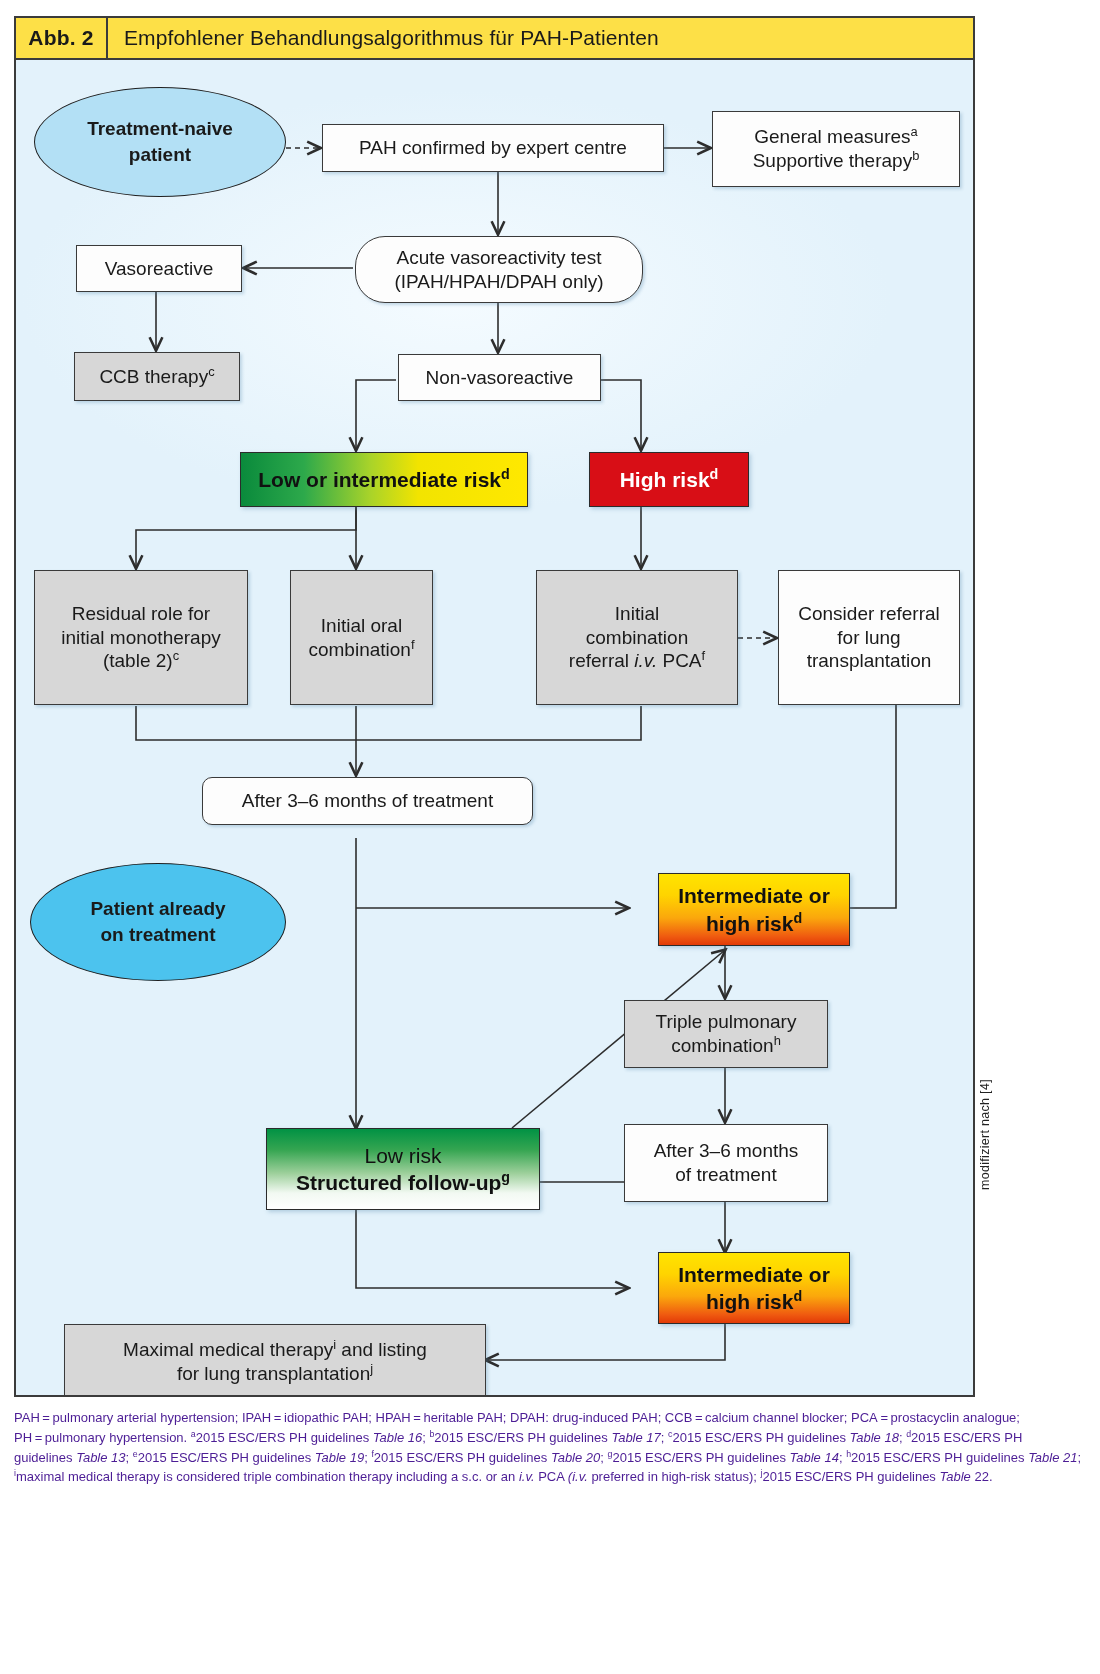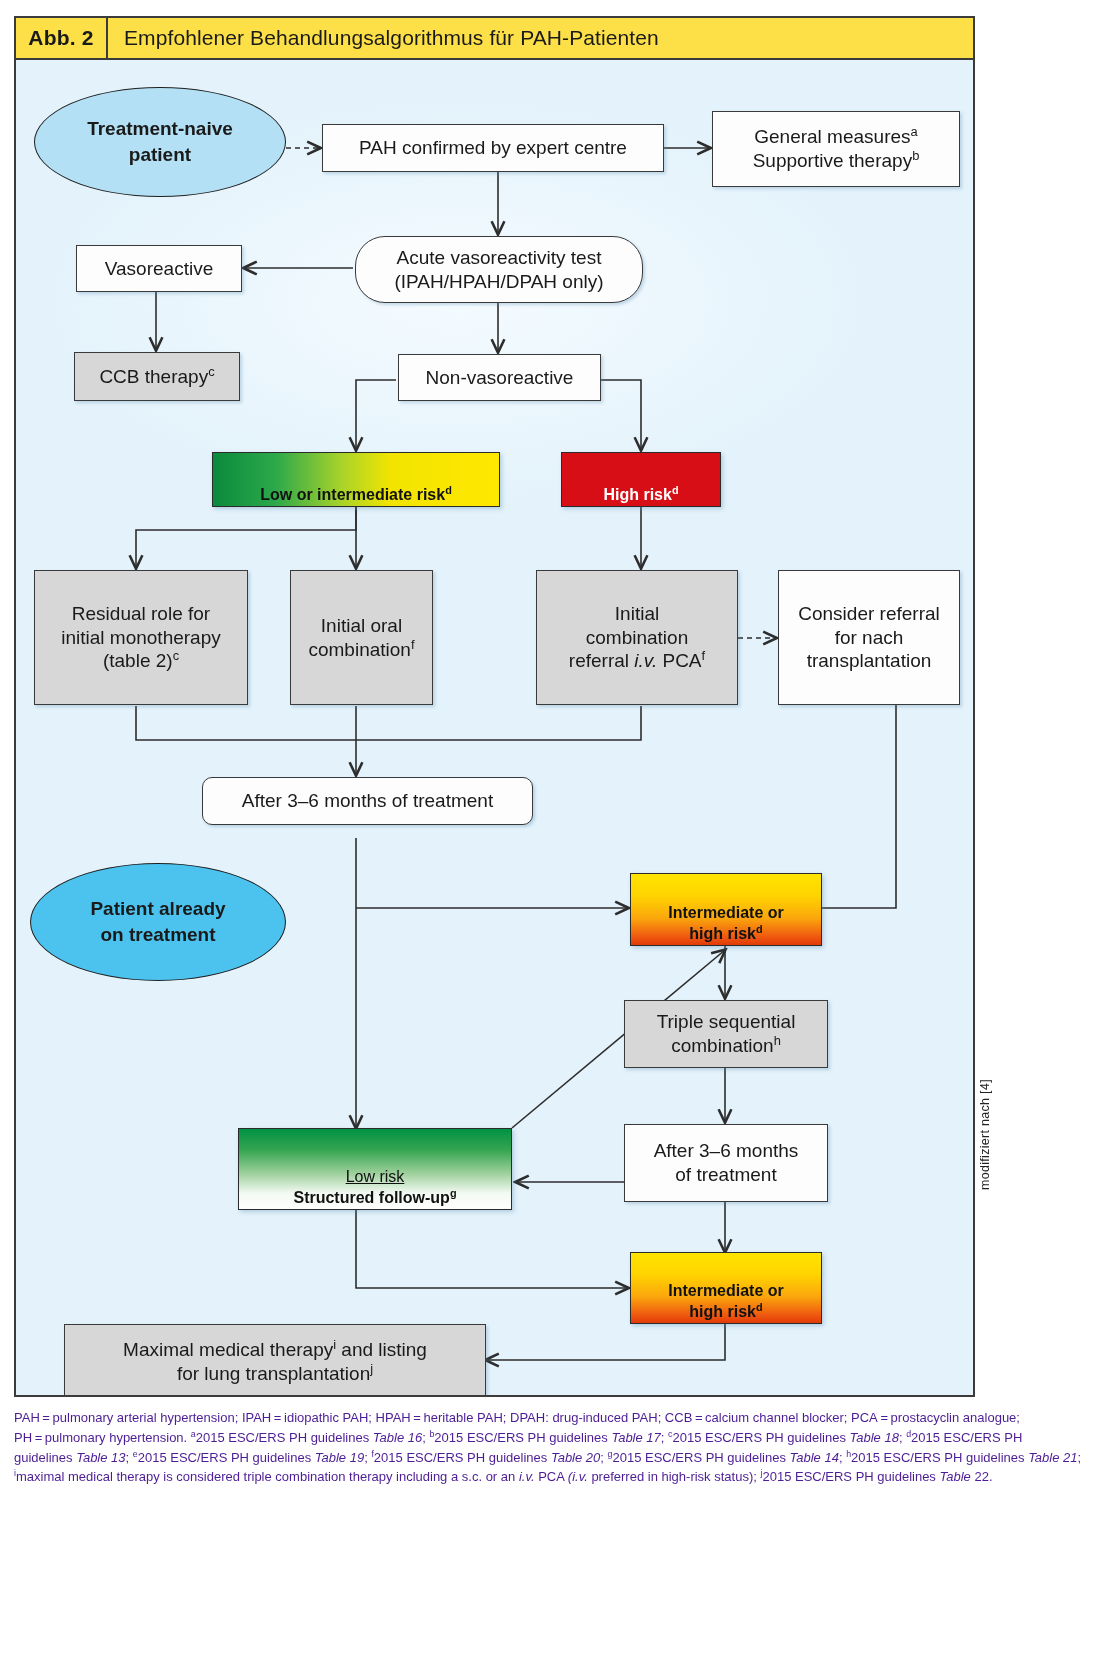--- a/index.html
+++ b/index.html
@@ -60,29 +60,30 @@
     position:absolute;box-sizing:border-box;
     border:1.8px solid #1f1f1f;border-radius:50%;
     display:flex;align-items:center;justify-content:center;text-align:center;
     font-weight:bold;font-size:19px;line-height:1.35;
   }
   .ell-light{background:#b3e0f5;}
   .ell-strong{background:#4cc3ee;}
 
   .risk{
     position:absolute;box-sizing:border-box;border:1.6px solid #2b2b2b;
-    display:flex;align-items:flex-end;justify-content:center;text-align:center;
-    font-weight:bold;line-height:1.3;font-size:16px;
+    display:flex;align-items:center;justify-content:center;text-align:center;
+    font-weight:bold;line-height:1.3;font-size:21px;
     box-shadow:2px 2px 4px rgba(90,140,175,.35);
+    margin-left:28px;
   }
   .grad-low-int{background:linear-gradient(90deg,#0a8a3c 0%, #2da94b 22%, #a8d32a 45%, #f2e400 62%, #ffe800 100%);color:#111;}
   .grad-high{background:#d80e16;color:#ffffff;}
   .grad-int-high{background:linear-gradient(180deg,#ffe400 0%, #ffd400 30%, #fba70c 62%, #ef5a10 88%, #e23a07 100%);color:#111;}
   .grad-lowrisk{background:linear-gradient(180deg,#019244 0%, #35a551 26%, #9ccf9a 55%, #f2f9f2 80%, #ffffff 100%);color:#111;}
-  .grad-lowrisk .l1{font-weight:normal;display:block;text-decoration:underline;}
+  .grad-lowrisk .l1{font-weight:normal;display:block;}
   .grad-lowrisk .l2{font-weight:bold;display:block;}
 
   sup{font-size:.68em;vertical-align:super;line-height:0;}
   .it{font-style:italic;}
 
   
   svg.wires{position:absolute;left:0;top:0;width:961px;height:1337px;overflow:visible;}
   svg.wires path,svg.wires line{stroke:#2d2d2d;stroke-width:1.6px;fill:none;}
   svg.wires .dash{stroke-dasharray:5 4;}
 
@@ -235,39 +236,39 @@
       <div class="inner">
         <span>Initial</span><br>
         <span>combination</span><br>
         <span>referral </span><span class="it">i.v.</span><span> PCA</span><sup>f</sup>
       </div>
     </div>
 
     <div class="node white" style="left:762px;top:510px;width:182px;height:135px;">
       <div class="inner">
         <span>Consider referral</span><br>
-        <span>for nach</span><br>
+        <span>for lung</span><br>
         <span>transplantation</span>
       </div>
     </div>
 
     <div class="node white" style="left:186px;top:717px;width:331px;height:48px;border-radius:10px;">
       <div class="inner">After 3–6 months of treatment</div>
     </div>
 
     <div class="risk grad-int-high" style="left:614px;top:813px;width:192px;height:73px;">
       <div>
         <span>Intermediate or</span><br>
         <span>high risk</span><sup>d</sup>
       </div>
     </div>
 
     <div class="node grey" style="left:608px;top:940px;width:204px;height:68px;">
       <div class="inner">
-        <span>Triple sequential</span><br>
+        <span>Triple pulmonary</span><br>
         <span>combination</span><sup>h</sup>
       </div>
     </div>
 
     <div class="node white" style="left:608px;top:1064px;width:204px;height:78px;">
       <div class="inner">
         <span>After 3–6 months</span><br>
         <span>of treatment</span>
       </div>
     </div>

